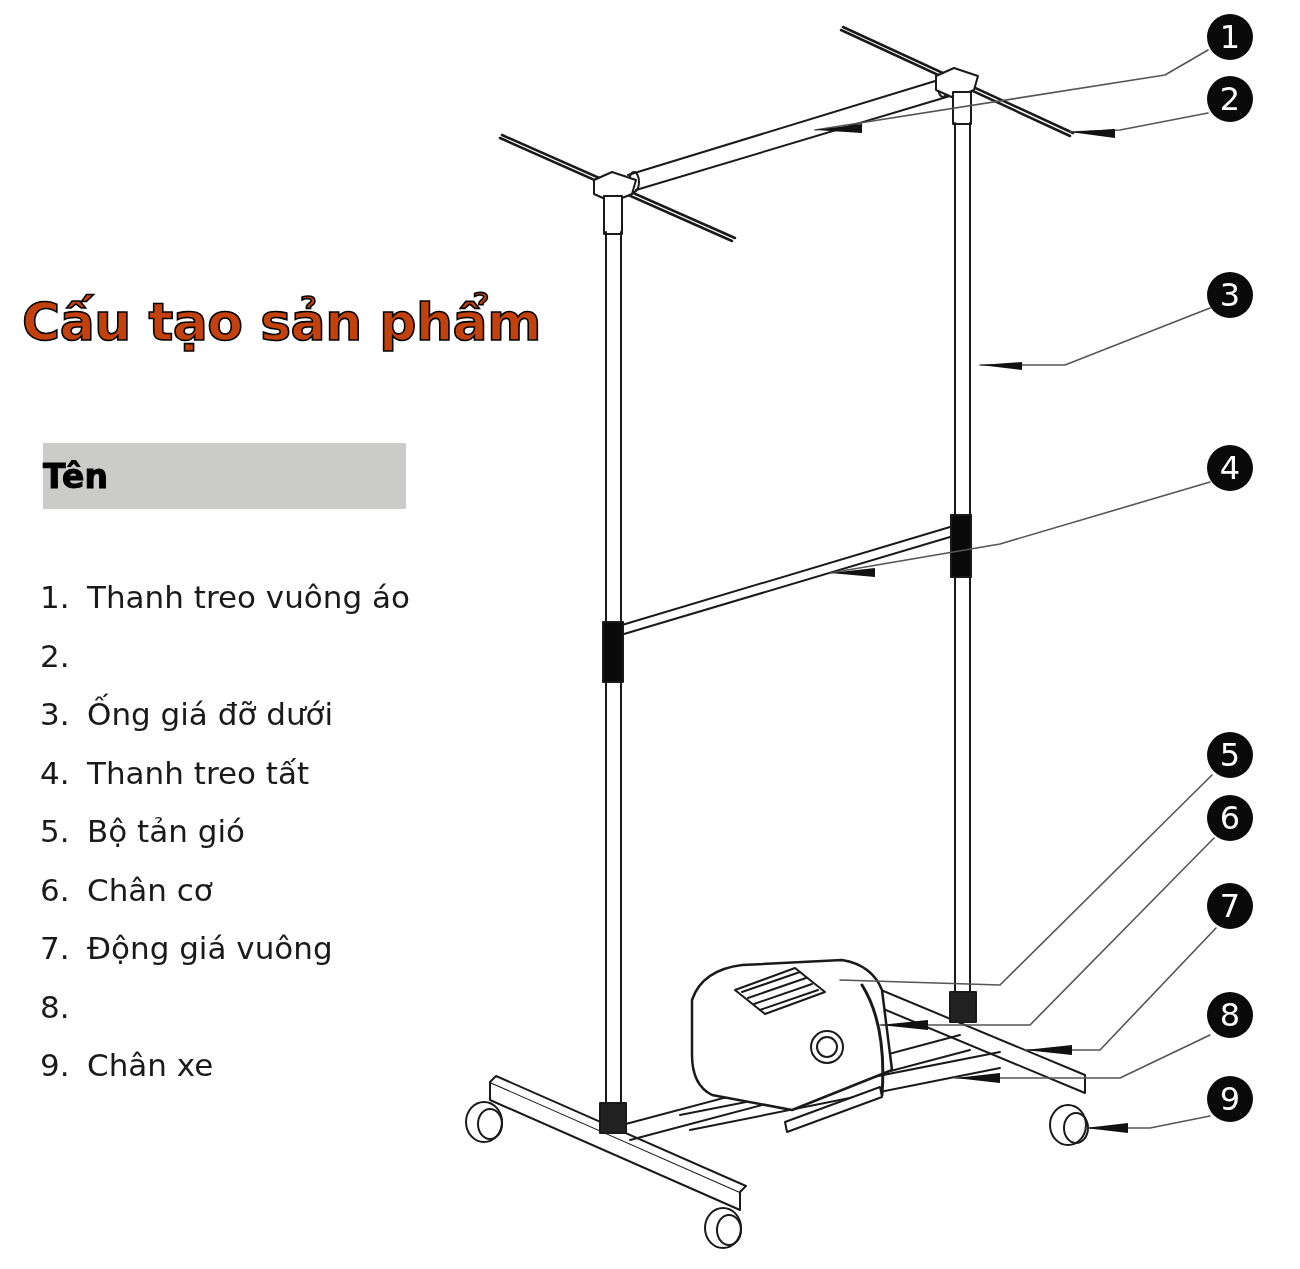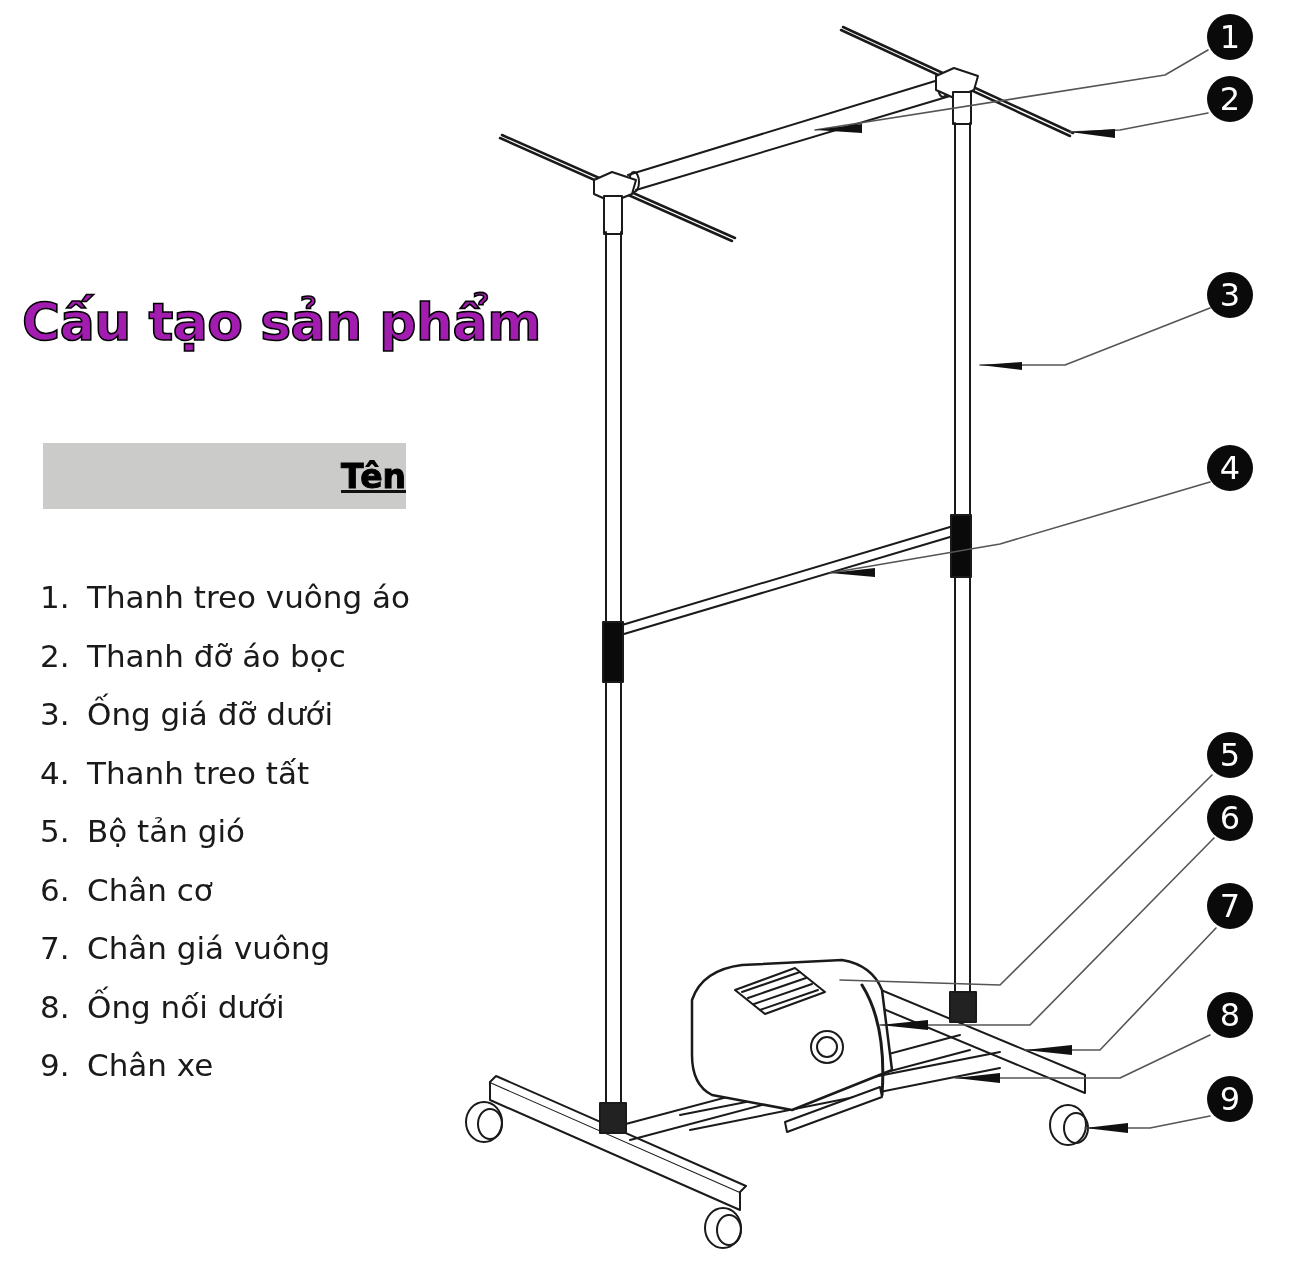--- a/index.html
+++ b/index.html
@@ -1,25 +1,25 @@
 <!DOCTYPE html>
 <html><head>
 <meta charset="utf-8">
 <style>
   html, body { margin: 0; padding: 0; background: #ffffff; }
   body { width: 1300px; height: 1269px; position: relative; overflow: hidden; font-family: "DejaVu Sans", sans-serif; color: #111; }
   .title {
     position: absolute; left: 22px; top: 296px; width: 540px;
     font-family: "DejaVu Sans", sans-serif; font-weight: 900; font-size: 52px;
-    letter-spacing: -0.5px; color: #a21caf; line-height: 1; white-space: nowrap;
+    letter-spacing: -0.5px; color: #c2410c; line-height: 1; white-space: nowrap;
     -webkit-text-stroke: 1.6px #000;
   }
   .header-box {
     position: absolute; left: 43px; top: 443px; width: 363px; height: 66px;
-    background: #cbcbc9; display: flex; align-items: center; justify-content: flex-end; text-decoration: underline;
+    background: #cbcbc9; display: flex; align-items: center; justify-content: flex-start;
   }
   .header-box span {
     font-family: "DejaVu Sans", sans-serif; font-weight: 900; font-size: 33px; color: #000;
     -webkit-text-stroke: 1px #000;
   }
   .parts-list { position: absolute; left: 40px; top: 568px; margin: 0; padding: 0; list-style: none; }
   .parts-list li {
     height: 58.5px; display: flex; align-items: center;
     font-family: "DejaVu Sans", sans-serif; font-size: 31px; color: #1a1a1a; white-space: nowrap;
   }
@@ -38,45 +38,43 @@
   <span>Tên</span>
 </div>
 
 <ul class="parts-list">
   <li>
       <span class="num">1.</span>
       <span>Thanh treo vuông áo</span>
     </li>
   <li>
       <span class="num">2.</span>
-      <span>Thanh đỡ áo bọc</span>
     </li>
   <li>
       <span class="num">3.</span>
       <span>Ống giá đỡ dưới</span>
     </li>
   <li>
       <span class="num">4.</span>
       <span>Thanh treo tất</span>
     </li>
   <li>
       <span class="num">5.</span>
       <span>Bộ tản gió</span>
     </li>
   <li>
       <span class="num">6.</span>
       <span>Chân cơ</span>
     </li>
   <li>
       <span class="num">7.</span>
-      <span>Chân giá vuông</span>
+      <span>Động giá vuông</span>
     </li>
   <li>
       <span class="num">8.</span>
-      <span>Ống nối dưới</span>
     </li>
   <li>
       <span class="num">9.</span>
       <span>Chân xe</span>
     </li>
 </ul>
 
 <svg class="diagram" viewBox="0 0 1300 1269" xmlns="http://www.w3.org/2000/svg" fill="none" stroke="#1a1a1a" stroke-width="2" stroke-linecap="round" stroke-linejoin="round">
 
   <g>

